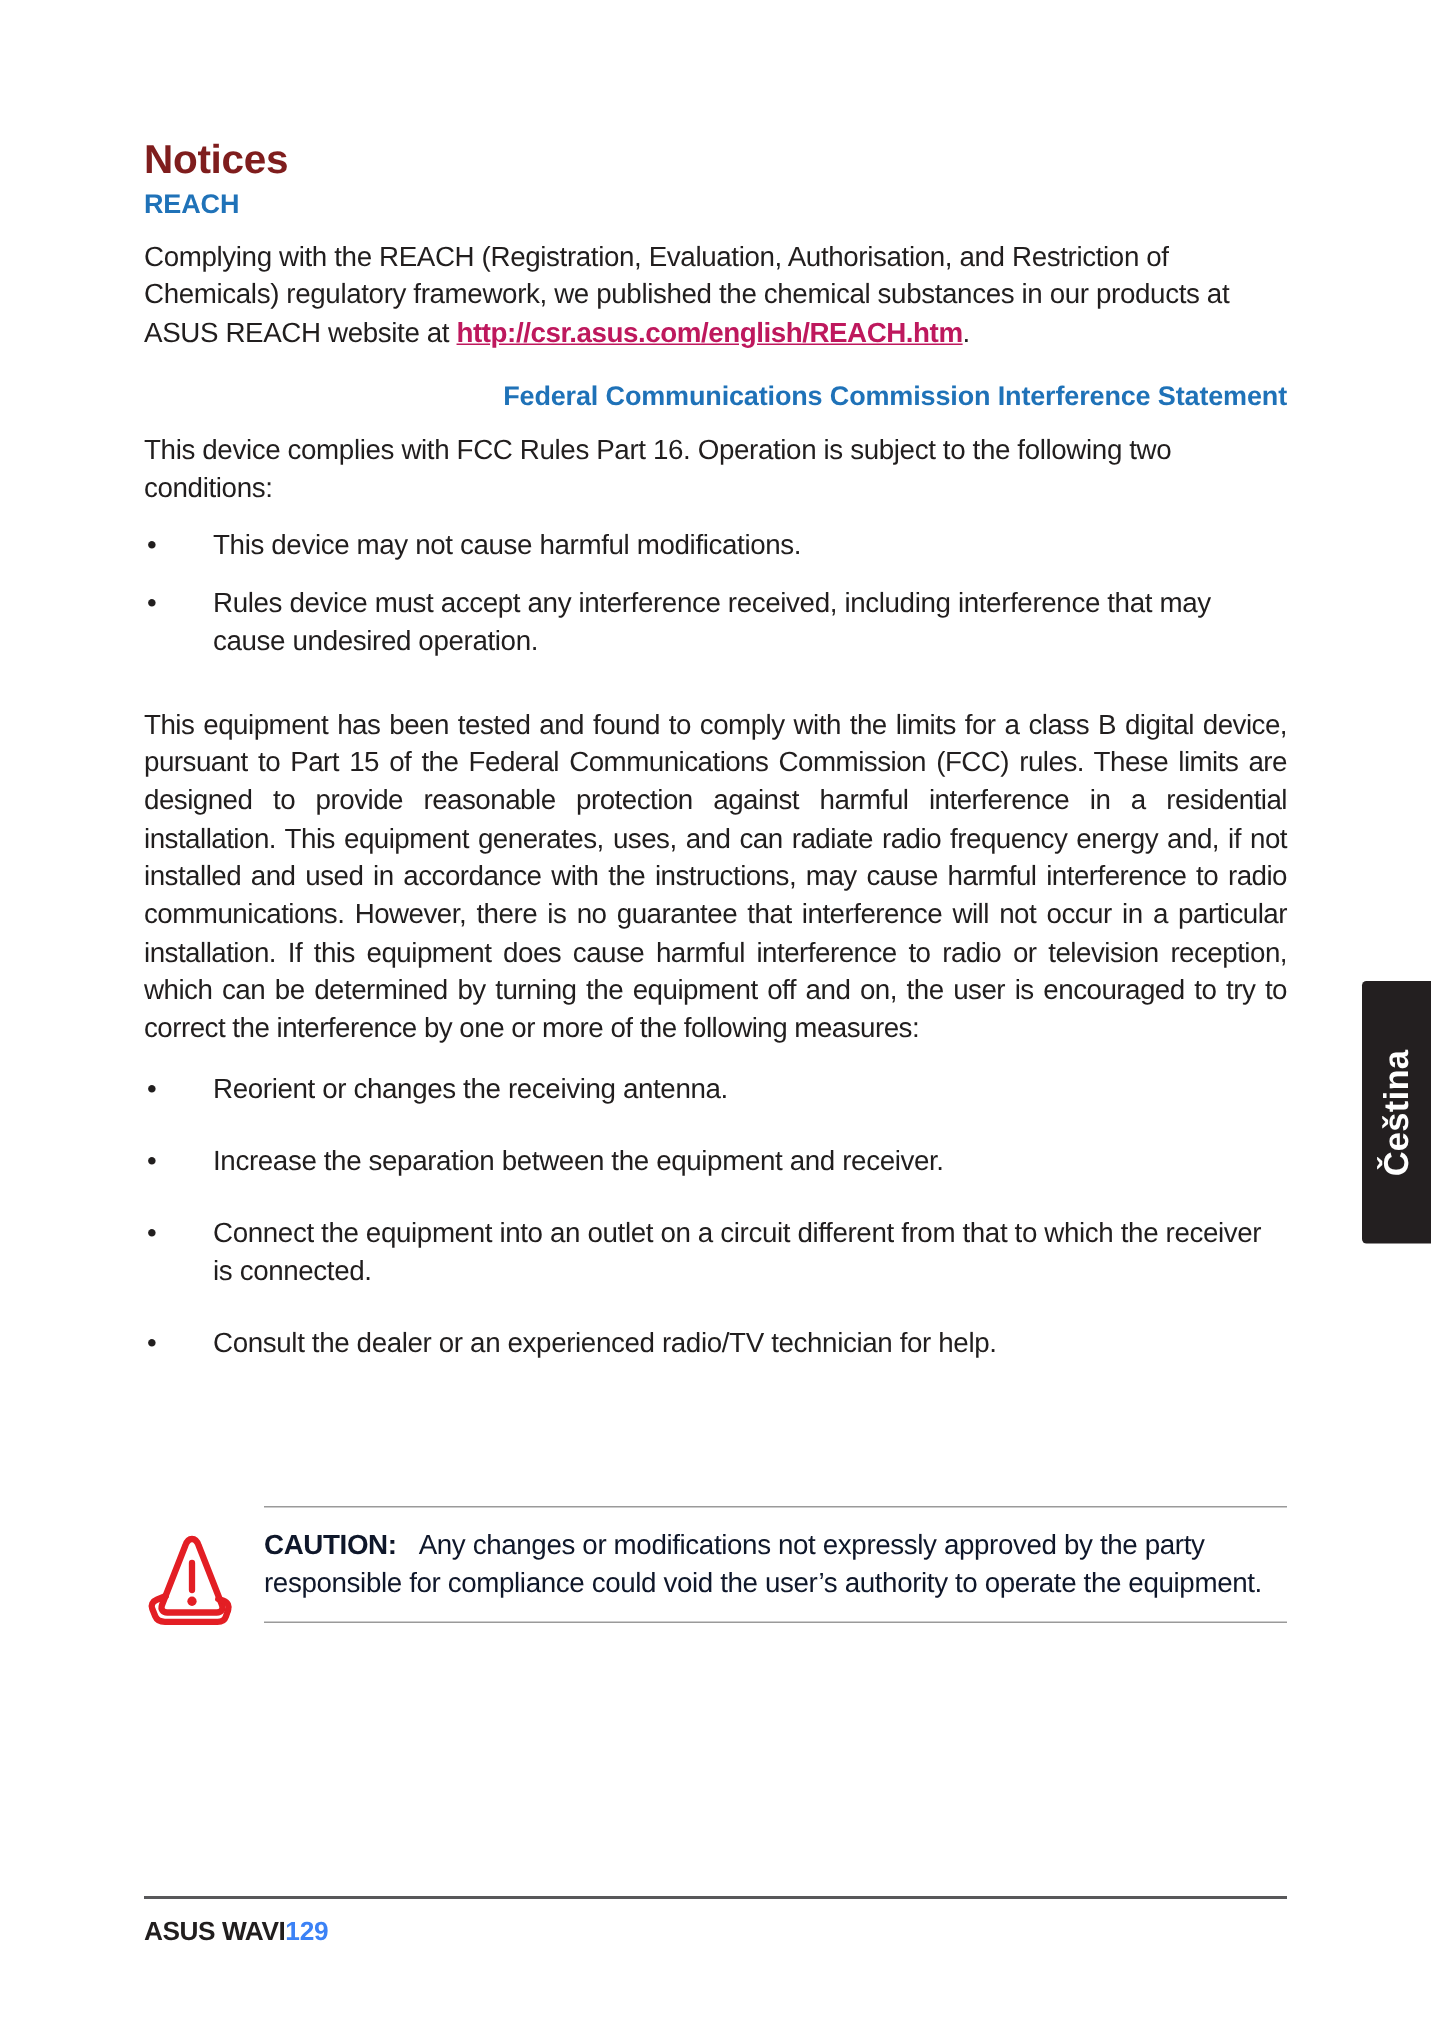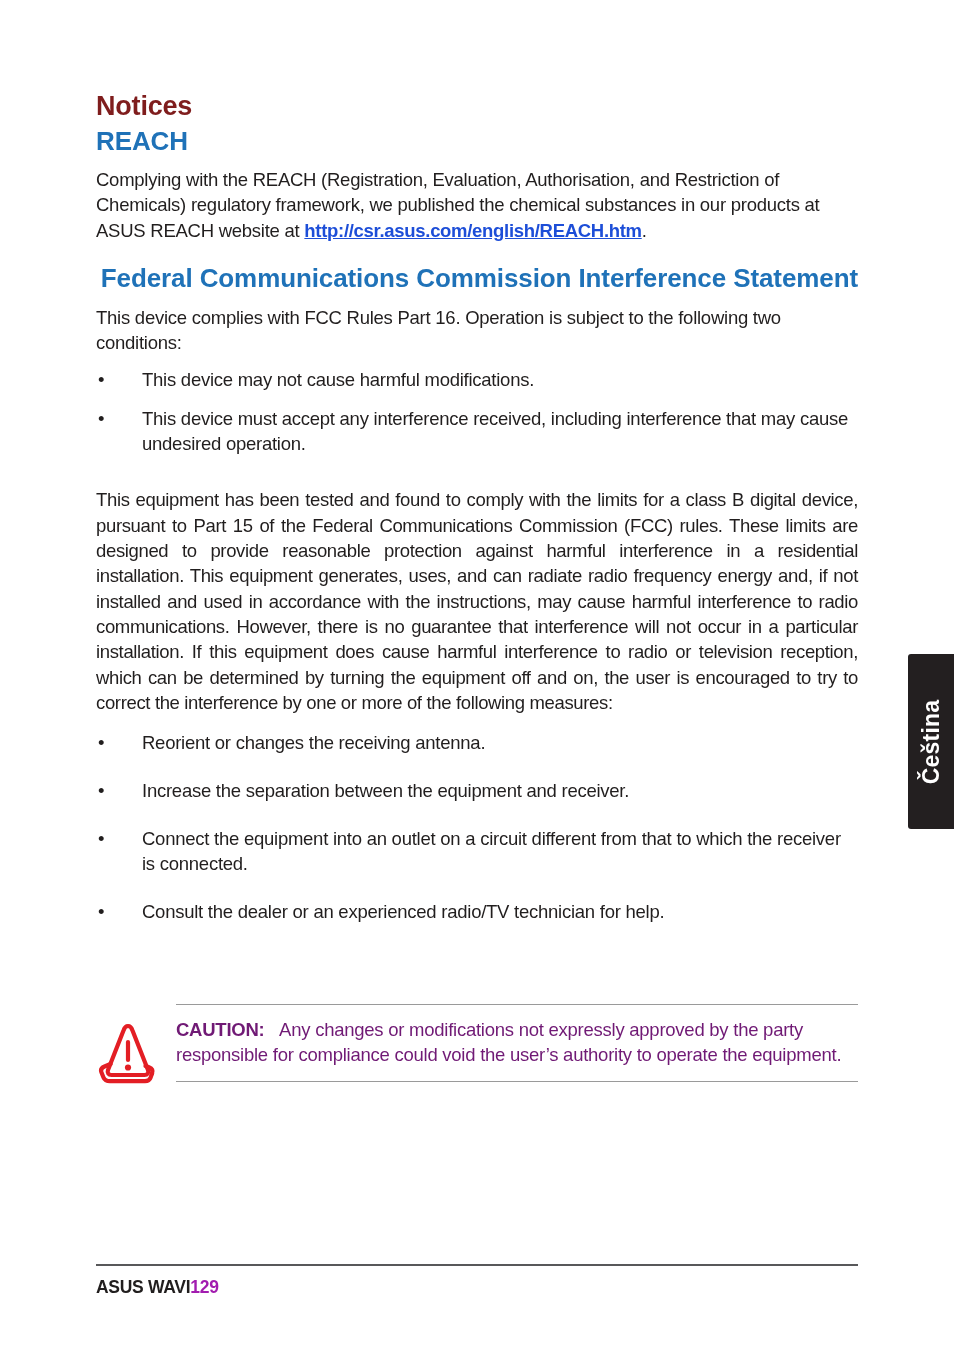--- a/index.html
+++ b/index.html
@@ -29,21 +29,21 @@
 
   .h1 {
     font-size: 27px;
     font-weight: bold;
     color: #7f1d1d;
     letter-spacing: -0.2px;
     line-height: 1.05;
     margin: 0 0 7px 0;
   }
   .h2 {
-    font-size: 26px;
+    font-size: 18px;
     font-weight: bold;
     color: #1f72b8;
     letter-spacing: -0.1px;
     line-height: 1.1;
     margin: 0 0 11px 0;
   }
   .h2.fcc {
     margin-top: 21px;
     margin-bottom: 12px;
     text-align: right;
@@ -57,21 +57,21 @@
     letter-spacing: -0.25px;
   }
   p.body.justified {
     text-align: justify;
     text-justify: inter-word;
     margin-top: 30px;
     margin-bottom: 16px;
     letter-spacing: -0.35px;
   }
   a.url {
-    color: #1d4ed8;
+    color: #be185d;
     font-weight: bold;
     text-decoration: underline;
     letter-spacing: -0.3px;
   }
 
   
   ul.bullets {
     list-style: none;
     margin: 0 0 4px 0;
     padding: 0;
@@ -106,21 +106,21 @@
   }
   .note-inner {
     position: relative;
     margin-left: 80px;
     border-top: 1.5px solid #9a9a9a;
     border-bottom: 1.5px solid #9a9a9a;
     padding: 13px 0 13px 0;
   }
   .note-text {
     font-size: 18.5px;
-    color: #701a75;
+    color: #0f172a;
     line-height: 1.34;
     letter-spacing: -0.25px;
   }
   .note-text .lead {
     font-weight: bold;
   }
   .note-icon {
     position: absolute;
     left: 2px;
     top: 16px;
@@ -169,21 +169,21 @@
   }
   .footer-left {
     font-size: 17.5px;
     font-weight: bold;
     color: #211e1e;
     letter-spacing: -0.3px;
   }
   .footer-right {
     font-size: 17.5px;
     font-weight: bold;
-    color: #a21caf;
+    color: #3b82f6;
     letter-spacing: -0.2px;
   }
 </style>
 </head>
 <body>
 
 <div id="page">
 
   <div id="content">
 
@@ -197,21 +197,21 @@
 
     <p class="body">This device complies with FCC Rules Part 16. Operation is subject to the following two conditions:</p>
 
     <ul class="bullets tight">
       <li>
         <span class="bullet-dot">•</span>
         <span>This device may not cause harmful modifications.</span>
       </li>
       <li>
         <span class="bullet-dot">•</span>
-        <span>This device must accept any interference received, including interference that may cause undesired operation.</span>
+        <span>Rules device must accept any interference received, including interference that may cause undesired operation.</span>
       </li>
     </ul>
 
     <p class="body justified">This equipment has been tested and found to comply with the limits for a class B digital device, pursuant to Part 15 of the Federal Communications Commission (FCC) rules. These limits are designed to provide reasonable protection against harmful interference in a residential installation. This equipment generates, uses, and can radiate radio frequency energy and, if not installed and used in accordance with the instructions, may cause harmful interference to radio communications. However, there is no guarantee that interference will not occur in a particular installation. If this equipment does cause harmful interference to radio or television reception, which can be determined by turning the equipment off and on, the user is encouraged to try to correct the interference by one or more of the following measures:</p>
 
     <ul class="bullets loose">
       <li>
         <span class="bullet-dot">•</span>
         <span>Reorient or changes the receiving antenna.</span>
       </li>

